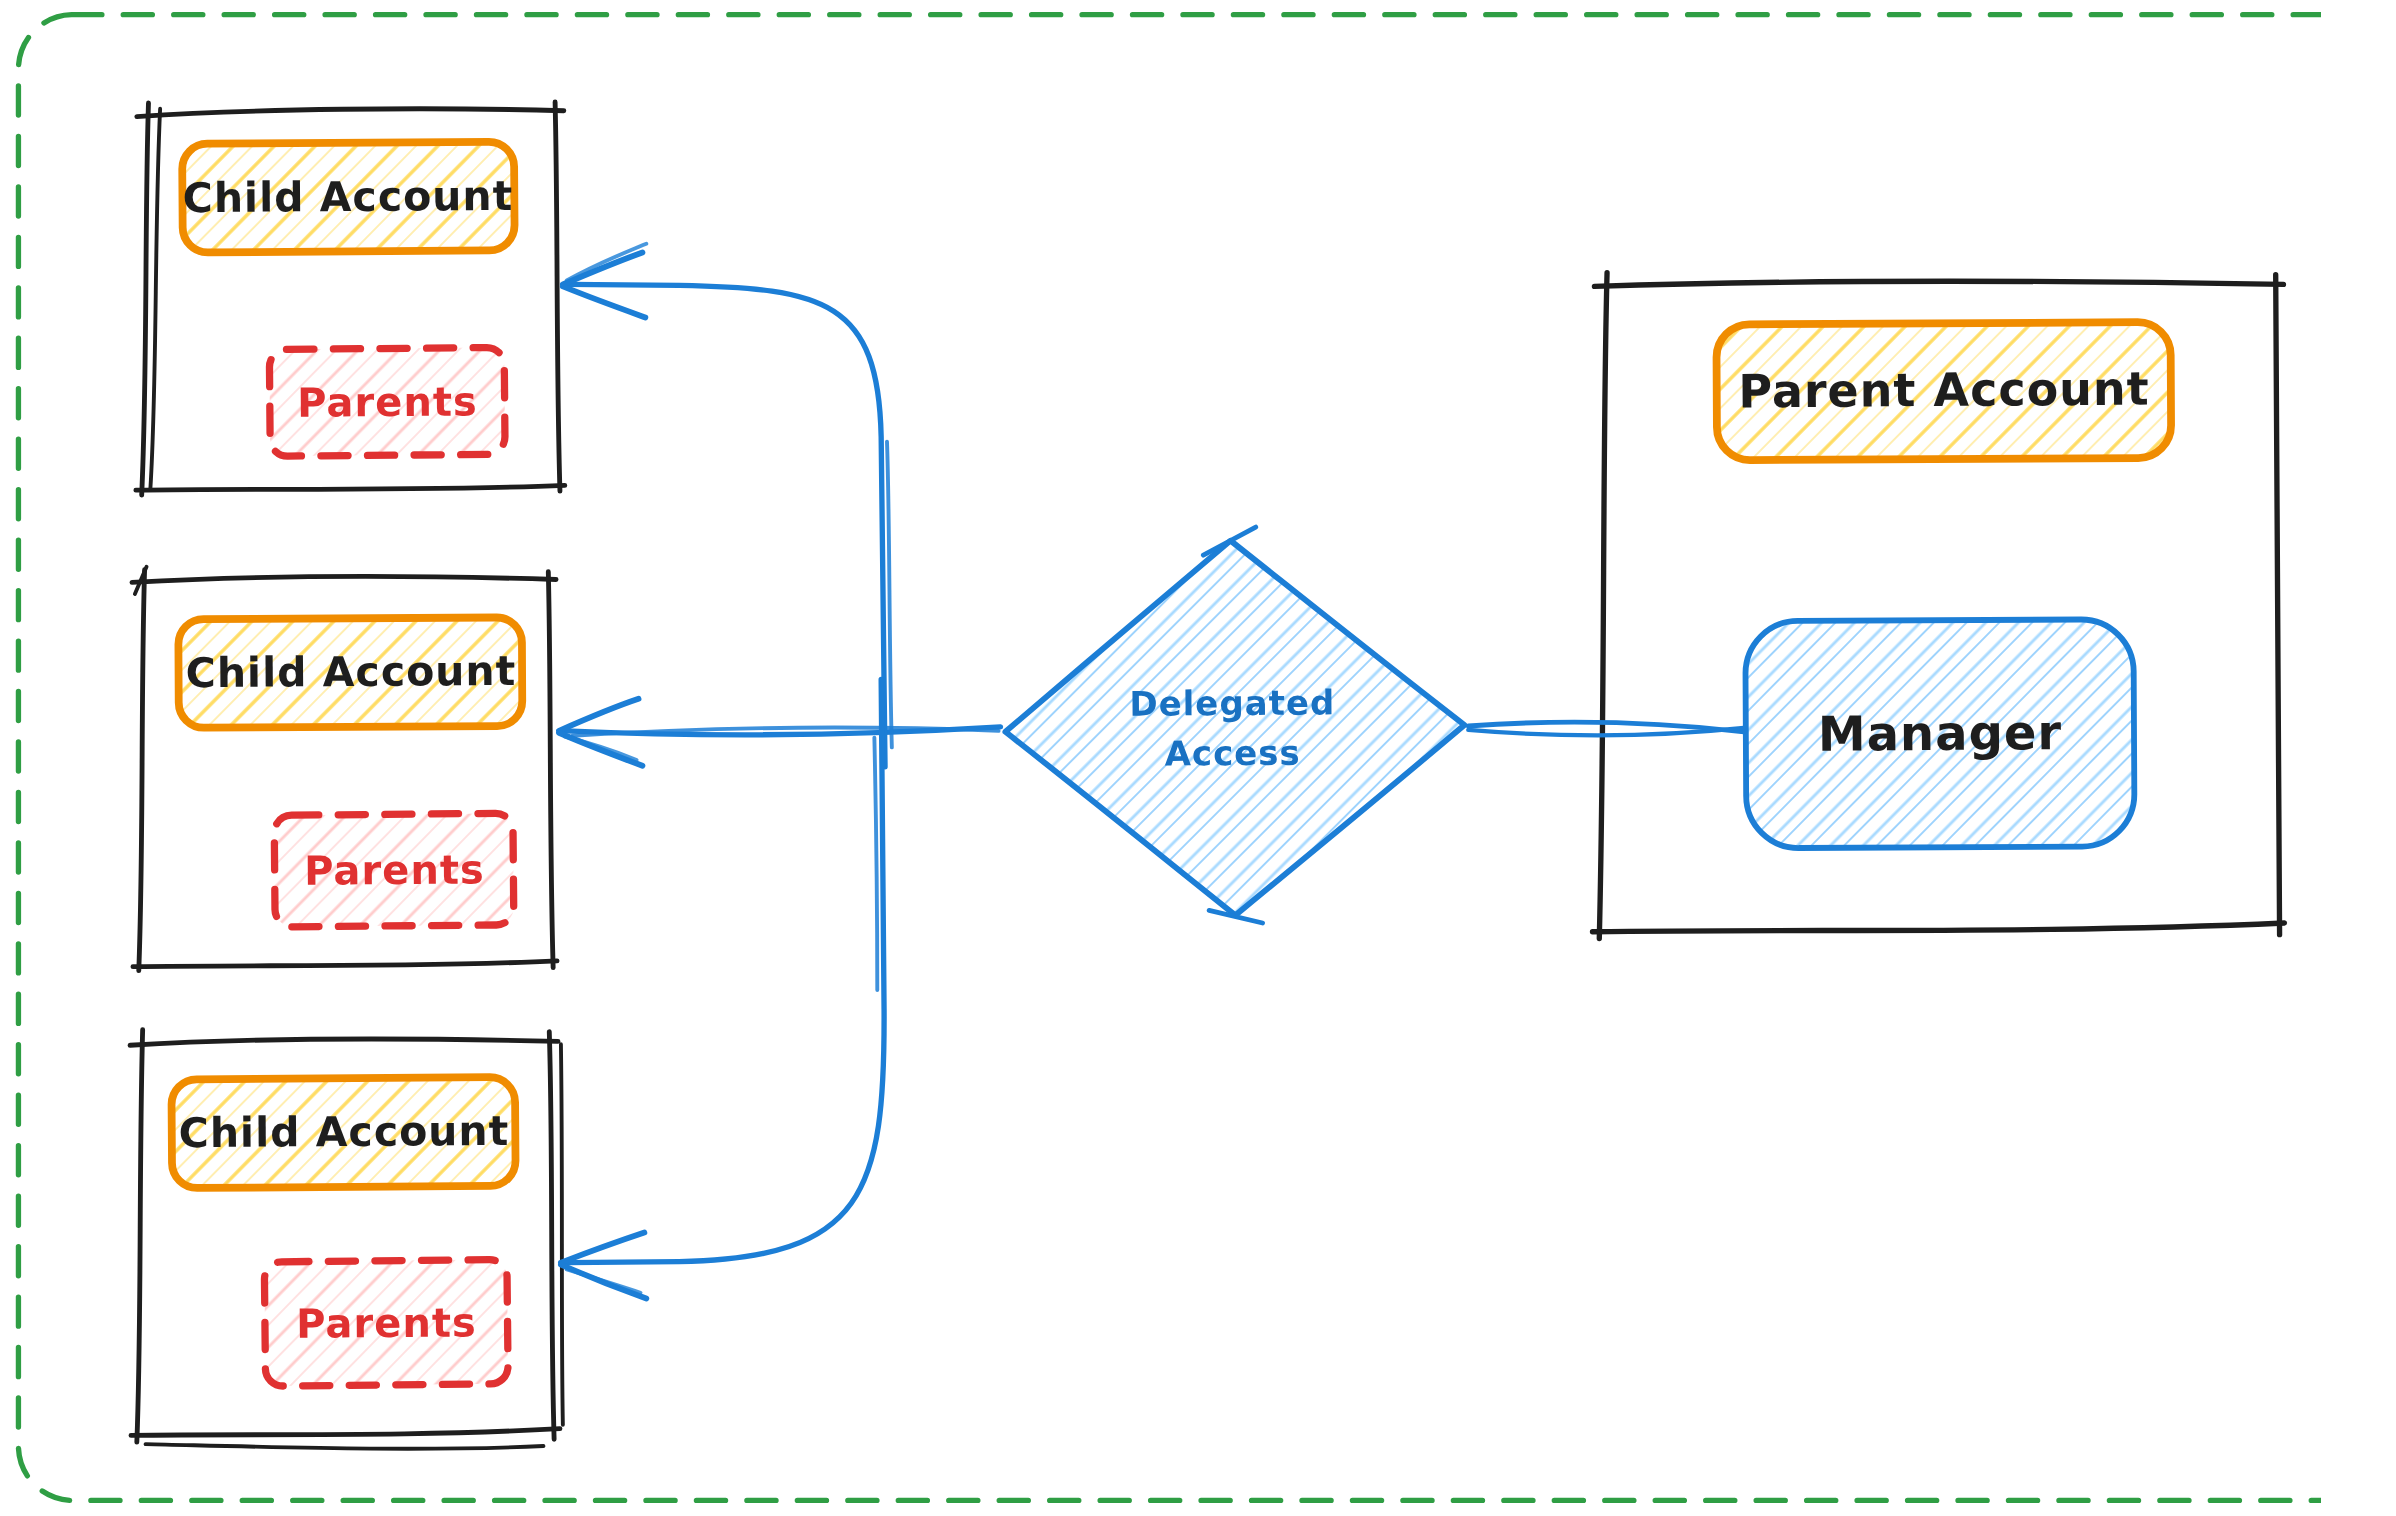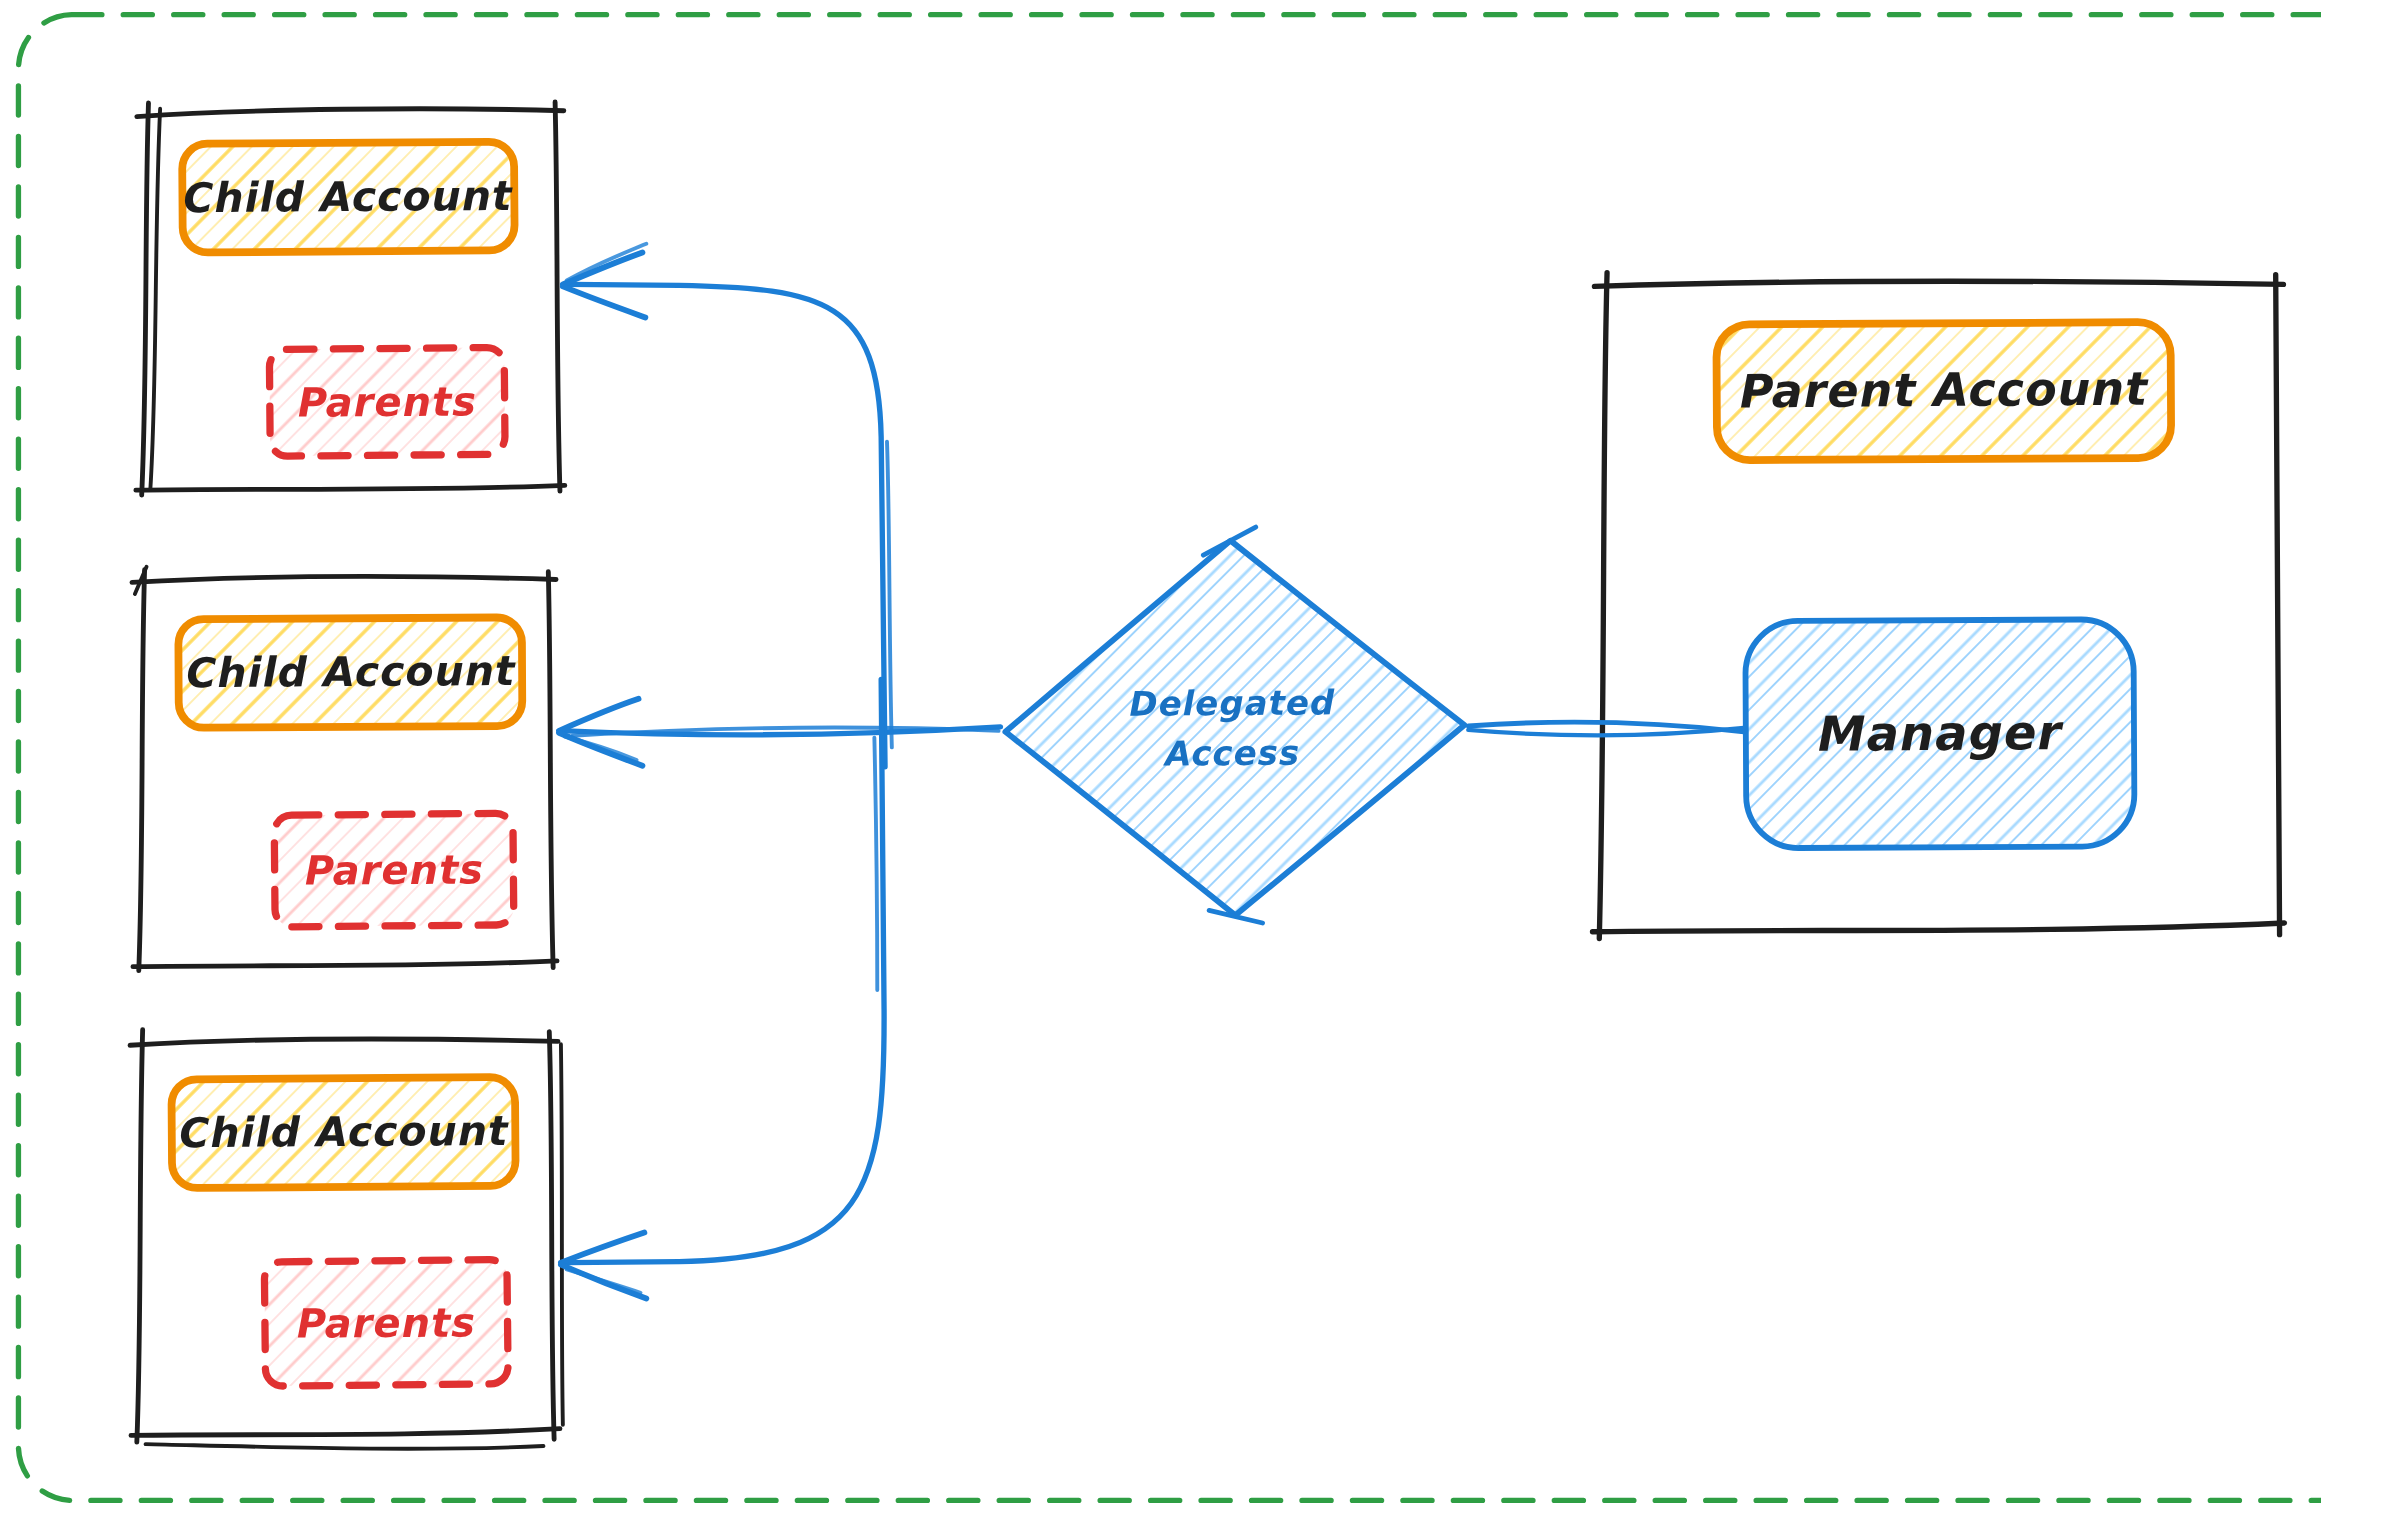--- a/index.html
+++ b/index.html
@@ -2,21 +2,20 @@
 <html><head>
 <meta charset="utf-8">
 <style>
   html,body{margin:0;padding:0;background:#ffffff;}
   .canvas{
     position:relative;
     width:2321px;height:1517px;
     background:#ffffff;
     overflow:hidden;
     font-family:"DejaVu Sans","Liberation Sans",sans-serif;
-    font-style:italic;
   }
   .scene{position:absolute;left:0;top:0;width:2397px;height:1517px;}
   .lbl{
     position:absolute;
     display:flex;align-items:center;justify-content:center;
     text-align:center;
     font-weight:600;
     color:#1e1e1e;
     letter-spacing:1px;
     line-height:1.2;

